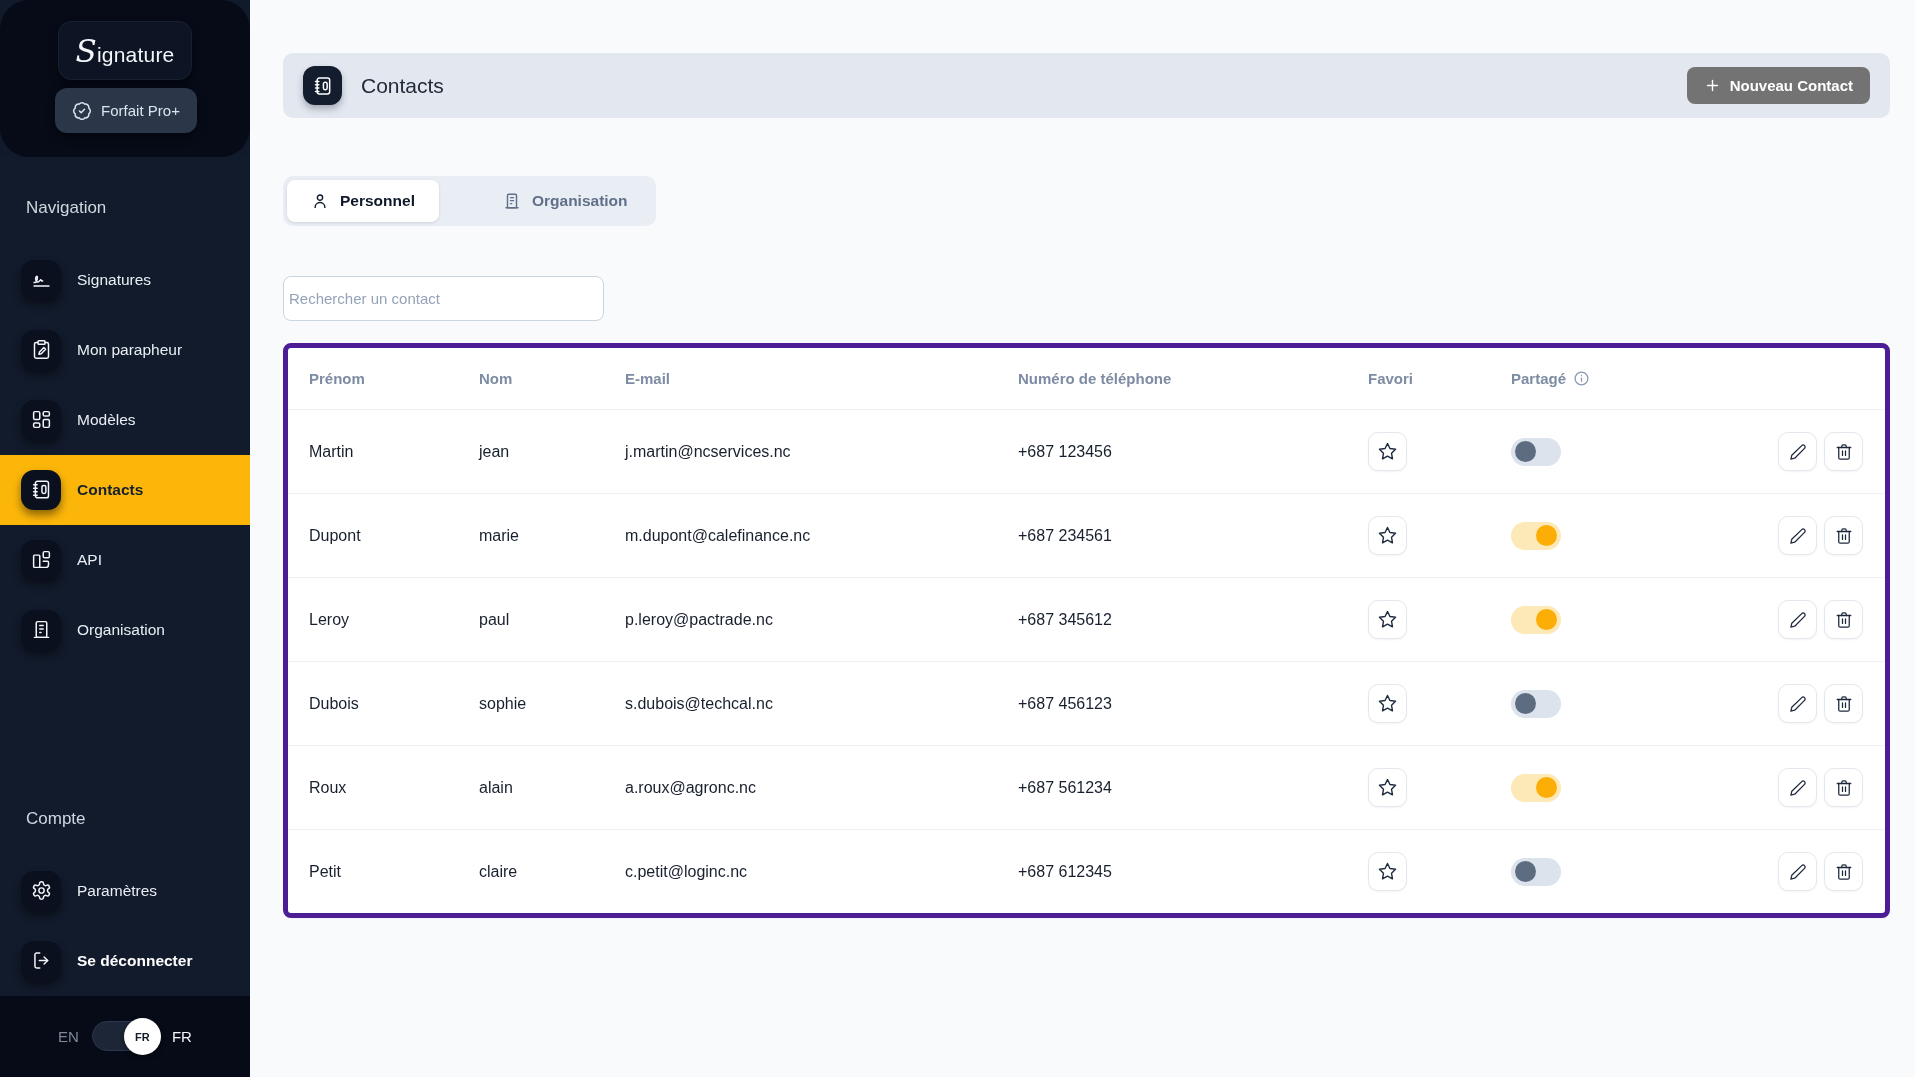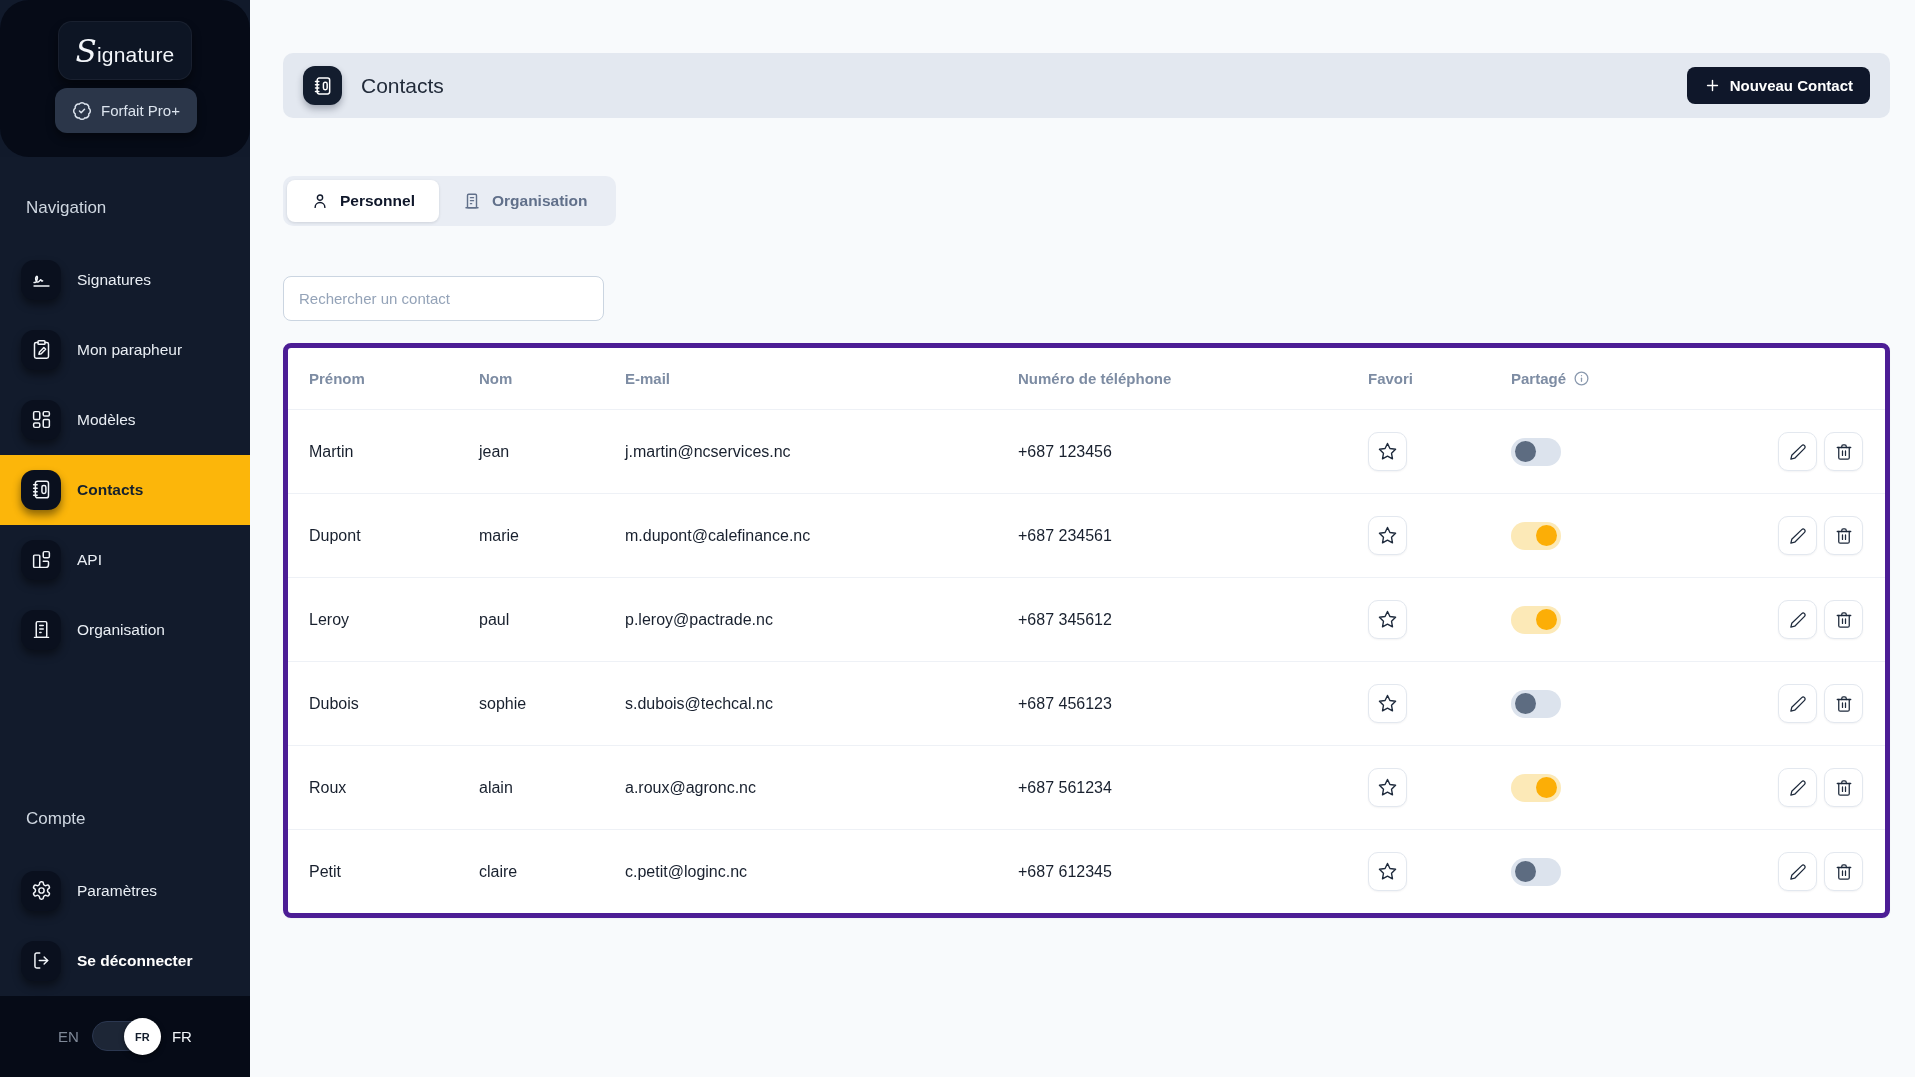--- a/index.html
+++ b/index.html
@@ -37,32 +37,32 @@
                background:#ffffff; display:flex; align-items:center; justify-content:center;
                color:#121c2b; font-size:11px; font-weight:bold; box-shadow:0 2px 5px rgba(0,0,0,.5); }
 
   
   .main { flex:1; padding:53px 25px 0 33px; }
   .page-head { height:65px; background:#e3e8f0; border-radius:10px; display:flex; align-items:center;
                padding:0 20px; }
   .head-tile { width:39px; height:39px; border-radius:12px; background:#131d2e; color:#fff;
                display:flex; align-items:center; justify-content:center; box-shadow:0 4px 7px rgba(15,23,42,.3); }
   .page-title { margin-left:19px; font-size:21px; color:#222b3a; }
-  .new-contact { margin-left:auto; height:37px; background:#0f172a; color:#ffffff; border:none; border-radius:8px;
+  .new-contact { margin-left:auto; height:37px; background:#737373; color:#ffffff; border:none; border-radius:8px;
                  font-family:inherit; font-size:15px; font-weight:bold; display:flex; align-items:center; gap:9px;
                  padding:11px 17px; cursor:pointer; }
 
-  .tabs { margin-top:58px; display:inline-flex; background:#e9edf4; border-radius:10px; padding:4px; height:50px; }
+  .tabs { margin-top:58px; display:inline-flex; background:#e9edf4; border-radius:10px; padding:4px; height:50px;gap:40px; }
   .tab { display:flex; align-items:center; gap:11px; padding:0 24px; border-radius:8px; font-size:15.5px;
          color:#61708a; font-weight:bold; cursor:pointer; border:none; background:transparent; font-family:inherit; }
   .tab.active { background:#ffffff; color:#0f172a; box-shadow:0 1px 3px rgba(16,24,40,.12); }
 
   .search-wrap { margin-top:50px; }
   .search-input { width:321px; height:45px; border:1px solid #cbd5e1; border-radius:8px; background:#fff;
-                  padding:0 15px; font-family:inherit; font-size:15px; color:#334155; }
+                  padding:0 5px; font-family:inherit; font-size:15px; color:#334155; }
   .search-input::placeholder { color:#94a3b8; }
 
   .table-card { margin-top:22px; width:1607px; background:#ffffff; border:5px solid #4c1d95; border-radius:8px;
                 overflow:hidden; box-shadow:0 1px 2px rgba(16,24,40,.04); }
   .thead, .trow { display:grid; grid-template-columns:170px 146px 393px 350px 143px 1fr 85px;
                   align-items:center; padding:0 22px 0 21px; }
   .thead { height:61px; color:#7d8ca3; font-size:15px; font-weight:bold; }
   .th-shared { display:flex; align-items:center; gap:7px; }
   .trow { height:84px; border-top:1px solid #eef1f6; font-size:16px; color:#18202e; }
   .c-actions { display:flex; gap:7px; justify-content:flex-end; }

